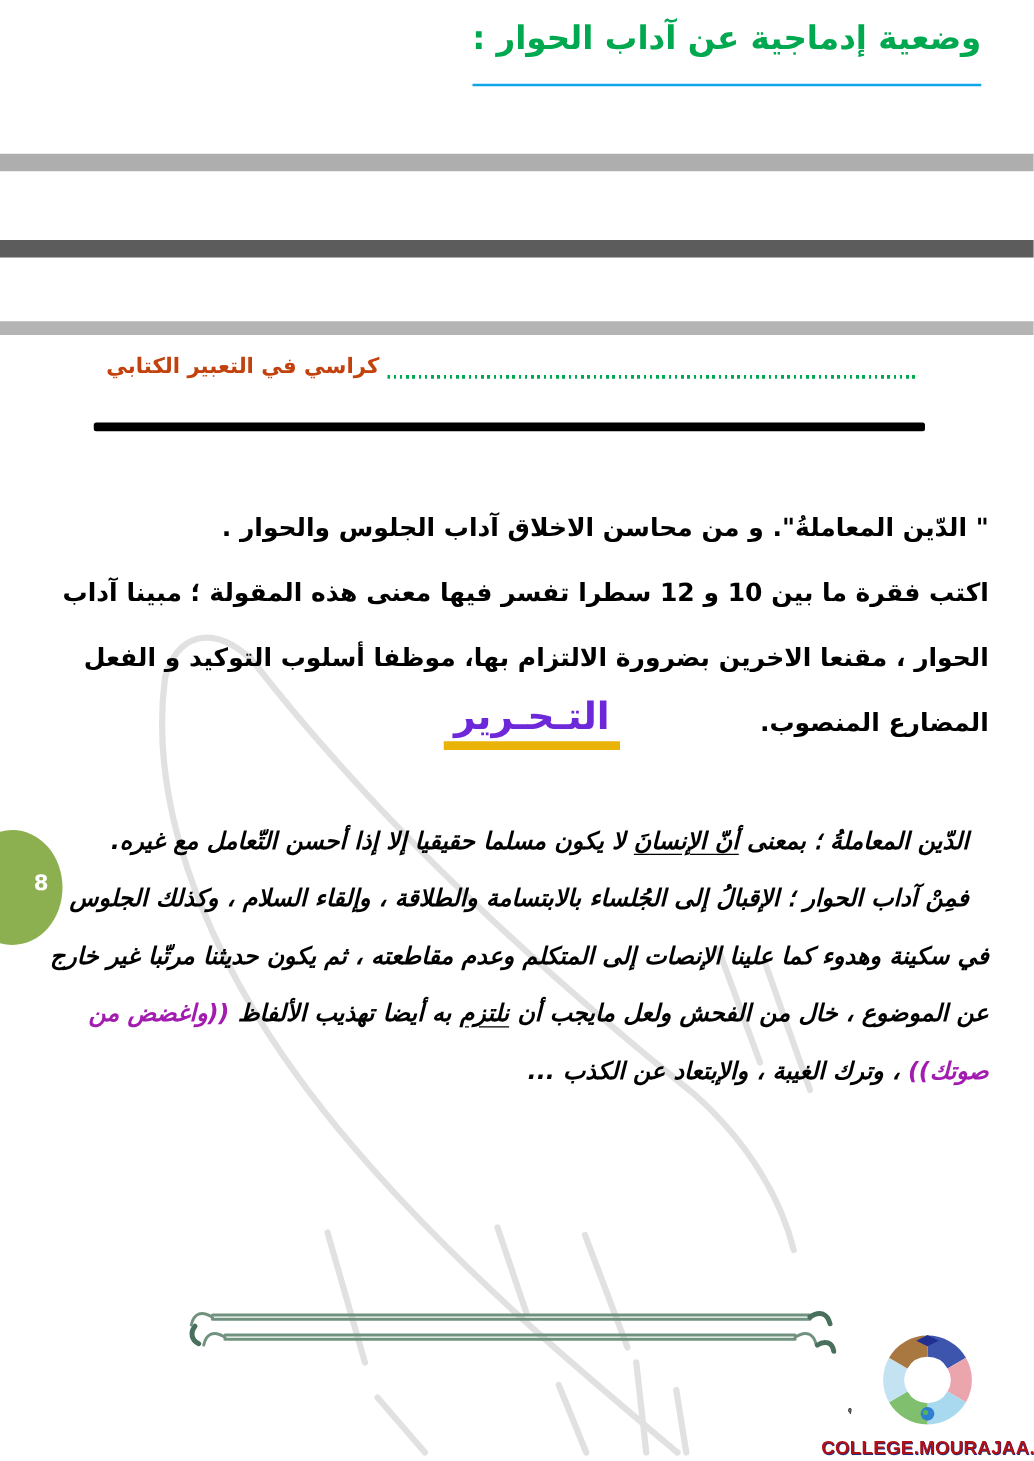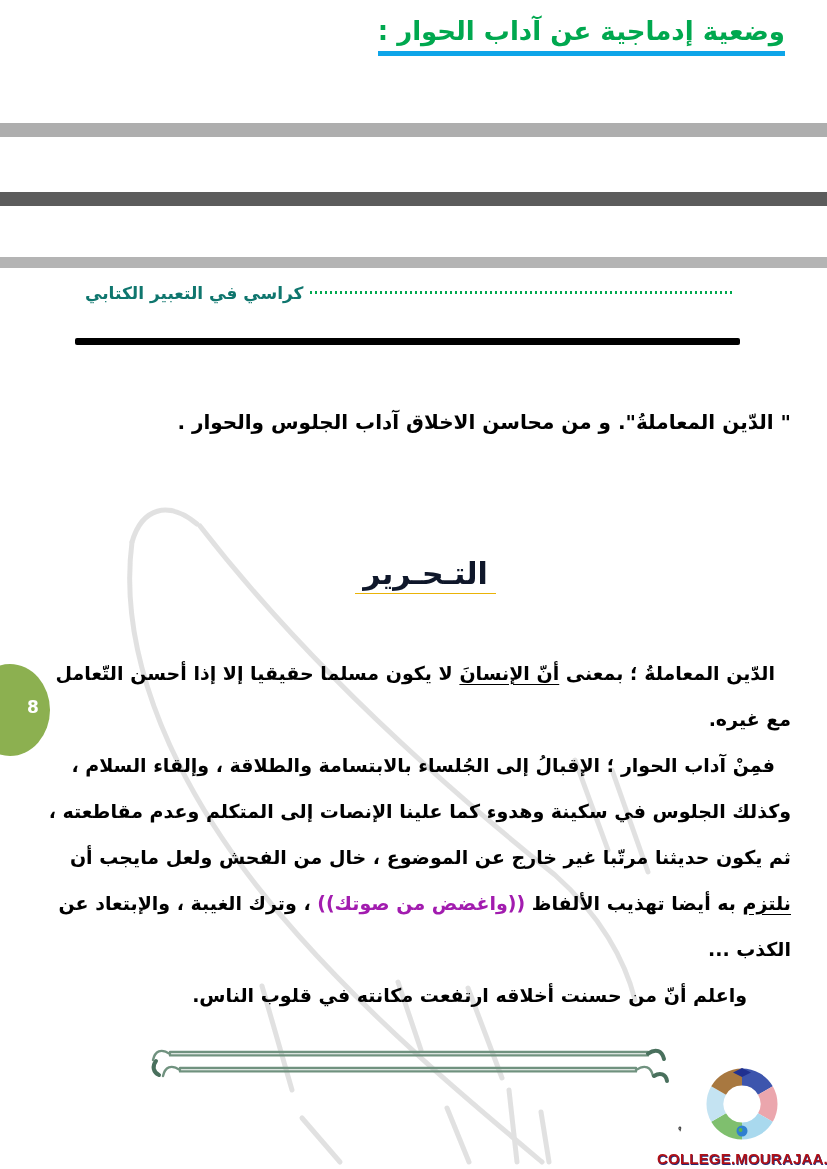--- a/index.html
+++ b/index.html
@@ -4,57 +4,57 @@
 <style>
   html,body{margin:0;padding:0;}
   body{
     width:827px;height:1169px;position:relative;background:#ffffff;
     font-family:"DejaVu Sans", sans-serif;overflow:hidden;
   }
   
   .page-title{
     position:absolute;top:16px;right:42px;direction:rtl;white-space:nowrap;
     color:#00a84f;font-size:26px;font-weight:bold;
-    border-bottom:5px solid #0ea5e9;padding-bottom:5px;
+    border-bottom:2px solid #0ea5e9;padding-bottom:21px;
   }
   
   .bar{position:absolute;left:0;width:100%;}
   .bar-top{top:123px;height:14px;background:#aeaeae;}
   .bar-mid{top:192px;height:14px;background:#5c5c5c;}
   .bar-low{top:257px;height:11px;background:#b4b4b4;}
   
   .header-row{
-    position:absolute;top:283px;left:85px;right:88px;display:flex;align-items:flex-start;
-    color:#0f766e;font-weight:bold;font-size:17px;
+    position:absolute;top:283px;left:85px;right:88px;display:flex;align-items:flex-end;
+    color:#c2410c;font-weight:bold;font-size:17px;
   }
   .hdr-text{direction:rtl;white-space:nowrap;}
   .leader{
     flex:1;height:3px;margin:8px 6px 0;
     background:repeating-linear-gradient(to right,#00a84f 0 2px,transparent 2px 5px);
   }
   .black-rule{position:absolute;top:338px;left:75px;width:665px;height:7px;background:#000;border-radius:2px;}
   
   .prompt{
     position:absolute;top:396px;right:36px;left:40px;direction:rtl;text-align:right;
     color:#000;font-weight:bold;font-size:20px;line-height:52px;
   }
   .prompt p{margin:0;}
   
   .heading-wrap{position:absolute;top:556px;left:0;right:0;text-align:center;}
   .section-heading{
     display:inline-block;transform:translateX(12px);
-    color:#0f172a;font-size:30px;font-weight:bold;
-    border-bottom:1px solid #eab308;padding:0 8px 2px;
+    color:#6d28d9;font-size:30px;font-weight:bold;
+    border-bottom:7px solid #eab308;padding:0 8px 2px;
   }
   
   .essay{
     position:absolute;top:650px;right:36px;left:40px;direction:rtl;text-align:right;
     font-weight:bold;font-size:19px;line-height:46px;color:#000;
   }
-  .essay p{margin:0;}
+  .essay p{margin:0;font-style:italic;}
   .indent{text-indent:16px;}
   .indent-lg{text-indent:44px;}
   .u{text-decoration:underline;text-underline-offset:4px;}
   .red{color:#a21caf;}
   
   .page-badge{position:absolute;left:-30px;top:664px;width:80px;height:92px;background:#8cb050;border-radius:50%;}
   .page-badge span{position:absolute;left:57px;top:33px;color:#ffffff;font-size:17px;font-weight:bold;}
   
   .watermark{position:absolute;left:0;top:0;pointer-events:none;}
   .divider-svg{position:absolute;left:150px;top:1042px;}
@@ -95,30 +95,30 @@
 
 <div class="header-row">
   <span class="hdr-text">كراسي في التعبير الكتابي</span>
   <span class="leader"></span>
 </div>
 
 <div class="black-rule"></div>
 
 <div class="prompt">
   <p>" الدّين المعاملةُ". و من محاسن الاخلاق آداب الجلوس والحوار .</p>
+  <p>اكتب فقرة ما بين 10 و 12 سطرا تفسر فيها معنى هذه المقولة ؛ مبينا آداب الحوار ، مقنعا الاخرين بضرورة الالتزام بها، موظفا أسلوب التوكيد و الفعل المضارع المنصوب.</p>
 </div>
 
 <div class="heading-wrap">
   <span class="section-heading">التـحـرير</span>
 </div>
 
 <div class="essay">
   <p class="indent"><span>الدّين المعاملةُ ؛ بمعنى </span><span class="u">أنّ الإنسانَ</span><span> لا يكون مسلما حقيقيا إلا إذا أحسن التّعامل مع غيره.</span></p>
   <p class="indent"><span>فمِنْ آداب الحوار ؛ الإقبالُ إلى الجُلساء بالابتسامة والطلاقة ، وإلقاء السلام ، وكذلك الجلوس في سكينة وهدوء  كما علينا الإنصات إلى المتكلم وعدم مقاطعته ، ثم يكون حديثنا مرتّبا غير خارج عن الموضوع ، خال من الفحش ولعل مايجب أن </span><span class="u">نلتزم</span><span> به أيضا تهذيب الألفاظ </span><span class="red">((واغضض من صوتك))</span><span> ، وترك الغيبة ، والإبتعاد عن الكذب ...</span></p>
-  <p class="indent-lg">واعلم أنّ  من حسنت أخلاقه ارتفعت مكانته في قلوب الناس.</p>
 </div>
 
 <div class="page-badge">
   <span>8</span>
 </div>
 
 <svg class="divider-svg" width="520" height="44" viewBox="0 0 520 44">
   <g fill="none" stroke="#70927f" stroke-width="2.4" stroke-linecap="round">
     <path d="M20,10 L498,10"></path>
       <path d="M20,13.4 L498,13.4"></path>

